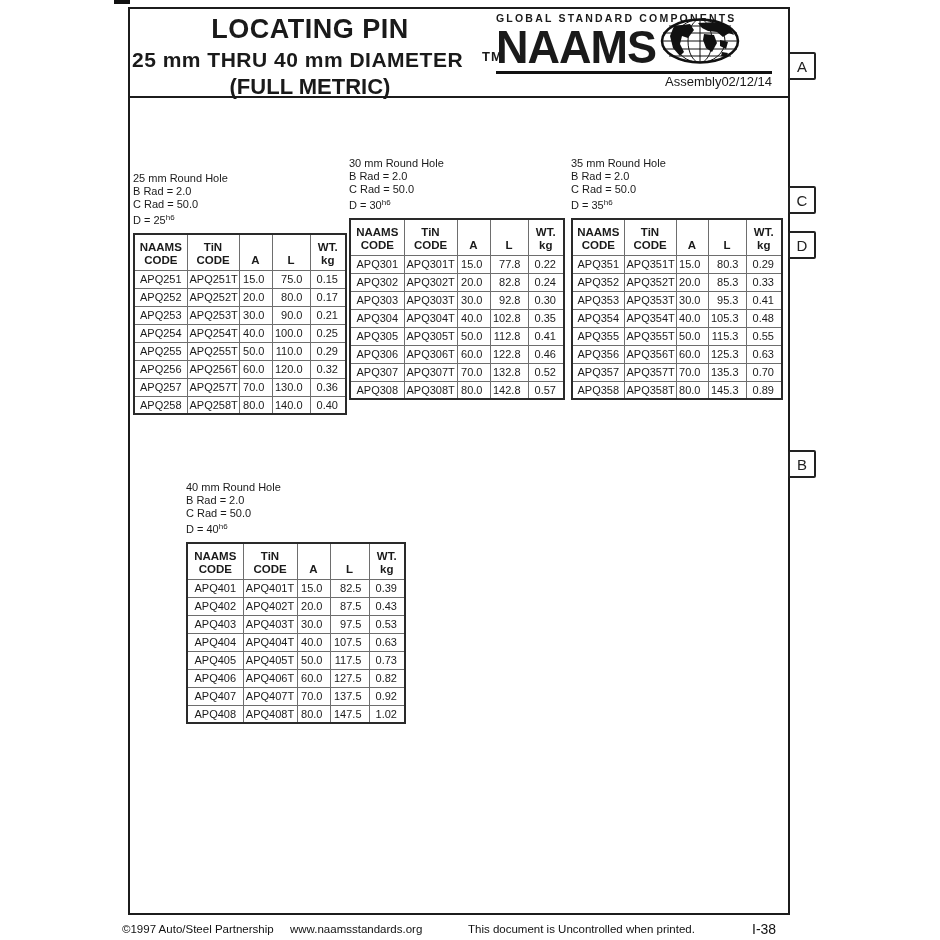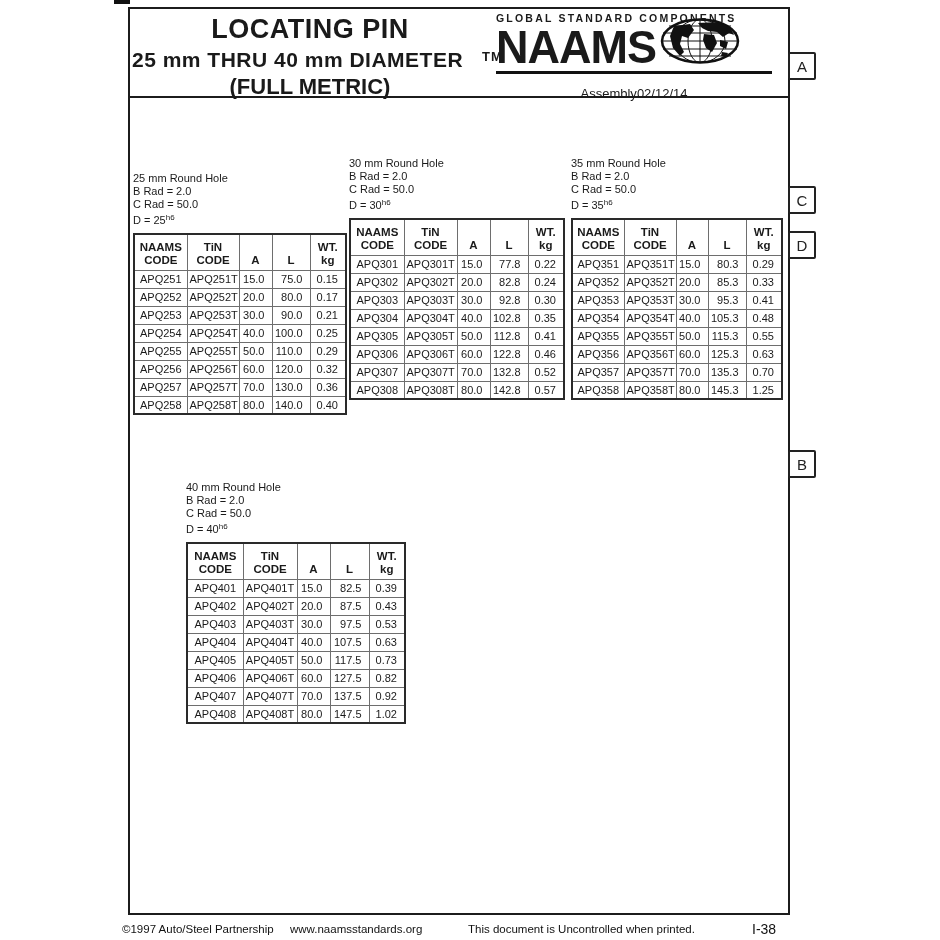--- a/index.html
+++ b/index.html
@@ -20,21 +20,21 @@
   .tm { font-size:13px; font-weight:bold; vertical-align:6px; margin-left:19px; letter-spacing:1px; }
   .title-l3 { font-size:22px; line-height:27px;text-decoration:underline; }
 
   .brand-block { position:absolute; right:16px; top:3px; width:276px; }
   .brand-tagline { font-size:10.5px; font-weight:bold; letter-spacing:2.2px; white-space:nowrap; }
   .brand-row { display:flex; align-items:flex-end; height:46px; margin-top:-1px; }
   .brand-name { font-size:45px; font-weight:900; letter-spacing:-1px; line-height:44px;
     transform:scaleY(1.04); }
   .globe { margin-left:4px; margin-bottom:1px; }
   .brand-rule { border-top:3px solid #111; margin-top:2px; }
-  .brand-meta { display:flex; justify-content:center; margin-top:12px; font-size:13px; }
+  .brand-meta { display:flex; justify-content:flex-end; margin-top:0; font-size:13px; }
 
   
   .mbox { position:absolute; left:788px; width:28px; height:28px; border:2px solid #222;
     border-radius:2px; background:#fff; display:flex; align-items:center; justify-content:center;
     font-size:15px; color:#222; }
 
   
   .tgroup { position:absolute; }
   .notes { font-size:11px; line-height:13px; margin-bottom:6px; }
   sup.h6 { font-size:8px; vertical-align:4px; }
@@ -357,21 +357,21 @@
             <td class="c-code">APQ357T</td>
             <td class="c-num">70.0</td>
             <td class="c-num">135.3</td>
             <td class="c-num">0.70</td>
           </tr>
           <tr>
             <td class="c-code">APQ358</td>
             <td class="c-code">APQ358T</td>
             <td class="c-num">80.0</td>
             <td class="c-num">145.3</td>
-            <td class="c-num">1.25</td>
+            <td class="c-num">0.89</td>
           </tr>
         </tbody>
       </table>
   </div>
 
   <div class="tgroup" style="left:186px; top:481px;">
     <div class="notes">
       <div>40 mm Round Hole</div>
       <div>B Rad = 2.0</div>
       <div>C Rad = 50.0</div>

